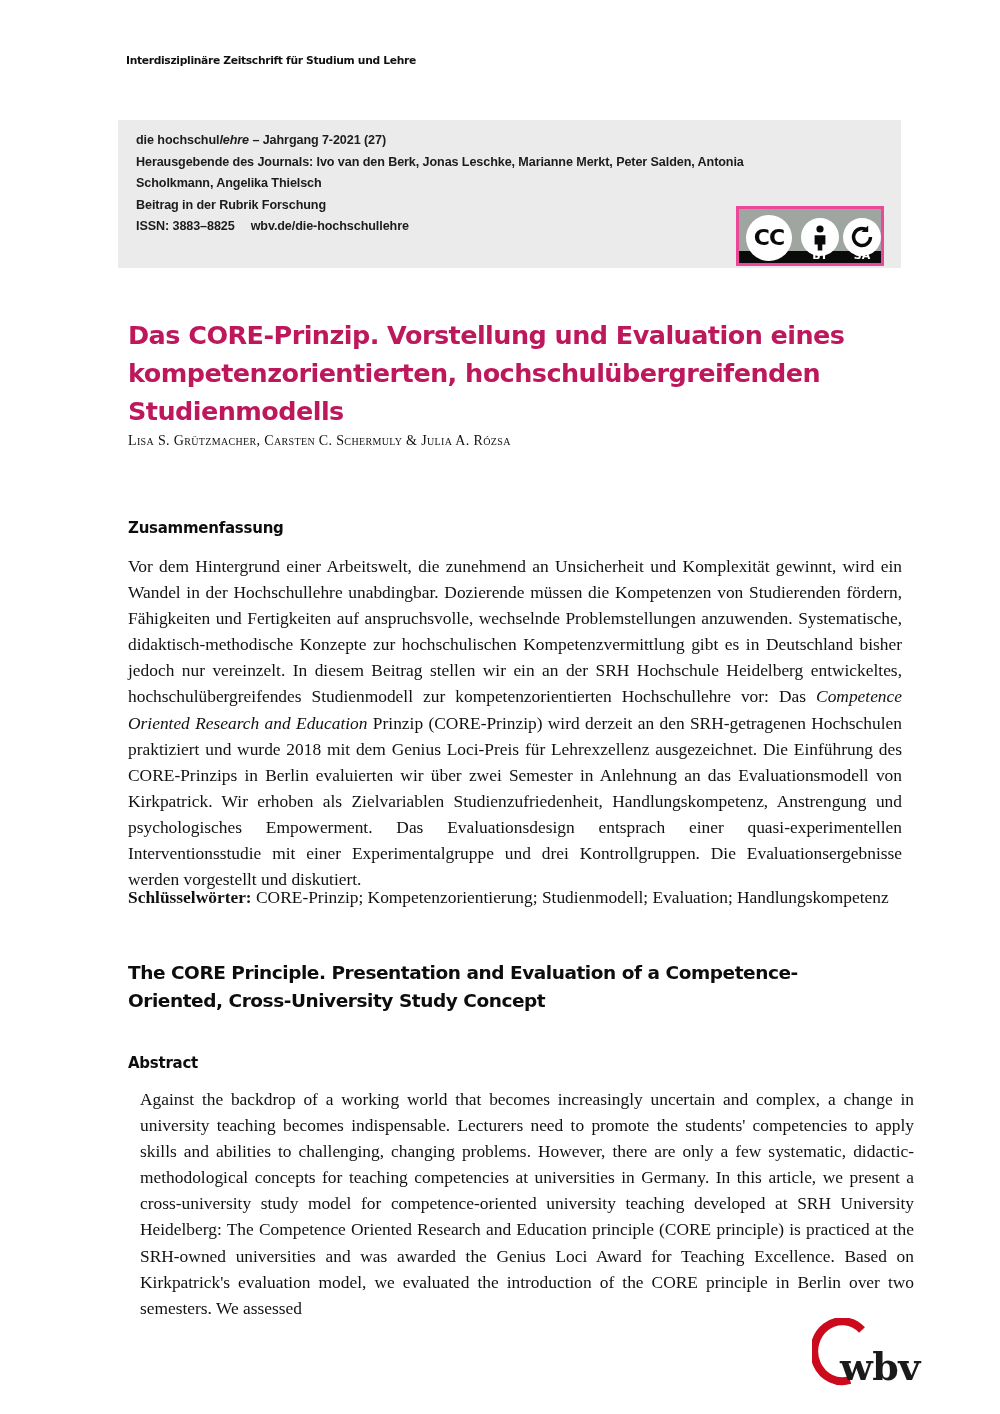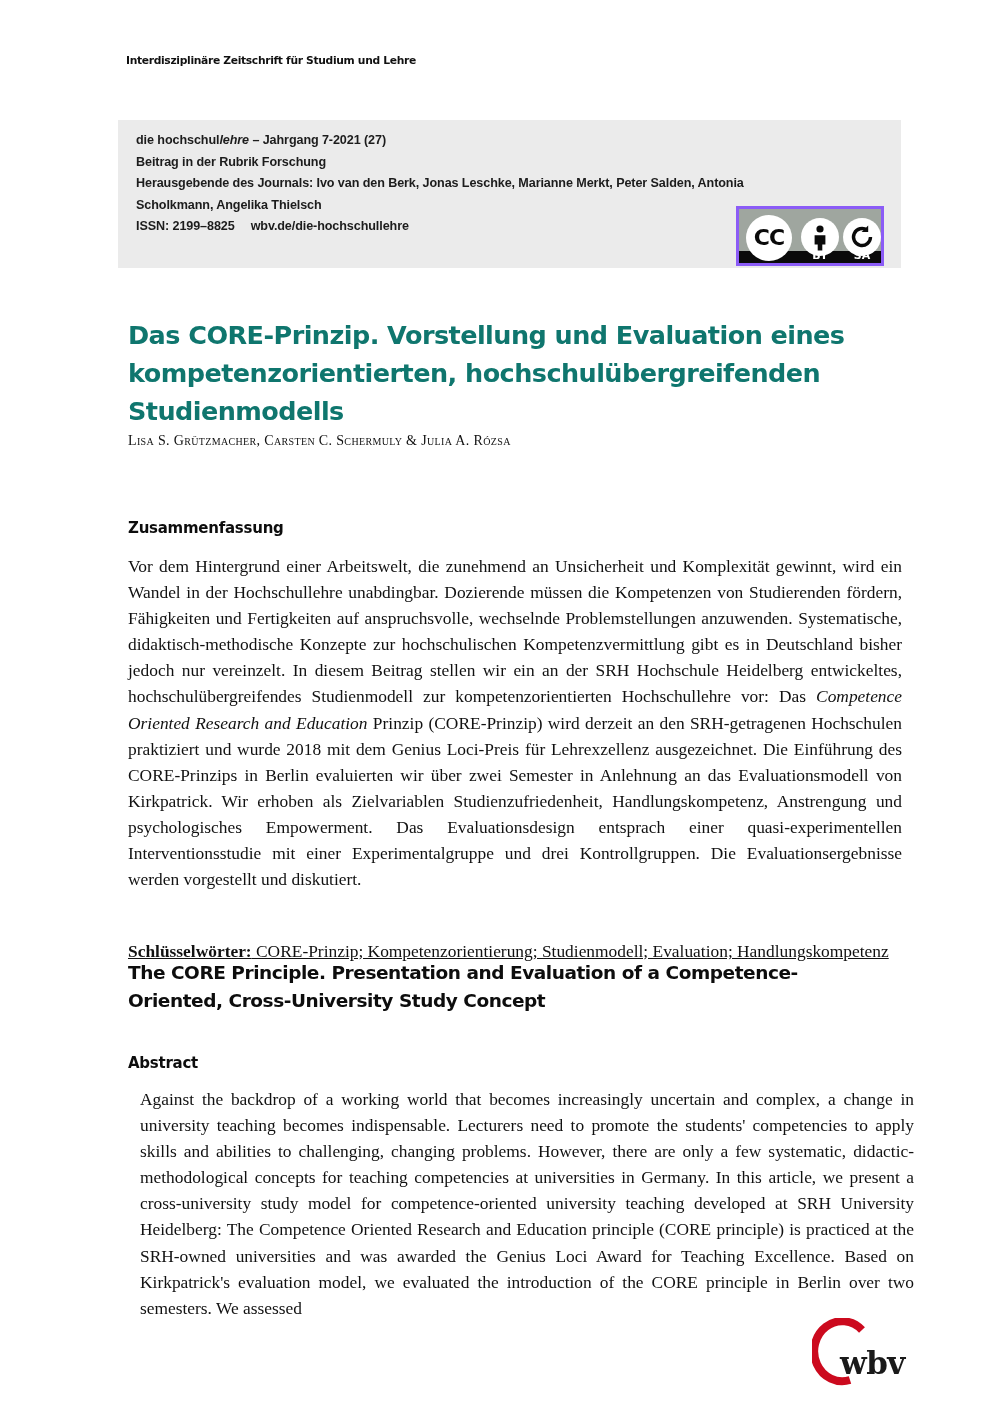--- a/index.html
+++ b/index.html
@@ -83,21 +83,21 @@
 
   
   .cc-badge {
     position: absolute;
     left: 618px;
     top: 86px;
     width: 148px;
     height: 60px;
     background: #ffffff;
     box-sizing: border-box;
-    border: 3px solid #8b5cf6;
+    border: 3px solid #ec4899;
   }
   .cc-inner {
     position: relative;
     width: 100%;
     height: 100%;
     background: #0a0a0a;
   }
   .cc-greyband {
     position: absolute;
     left: 0; top: 0;
@@ -142,21 +142,21 @@
   .doc-title {
     position: absolute;
     left: 128px;
     top: 299px;
     width: 720px;
     font-family: "DejaVu Sans", "Liberation Sans", sans-serif;
     font-size: 25.5px;
     font-weight: 700;
     line-height: 38px;
     letter-spacing: -0.55px;
-    color: #0f766e;
+    color: #be185d;
   }
   .doc-authors {
     position: absolute;
     left: 128px;
     top: 433px;
     width: 760px;
     font-family: "Liberation Serif", serif;
     font-size: 14px;
     font-variant: small-caps;
     letter-spacing: 0.35px;
@@ -196,21 +196,21 @@
     width: 774px;
     font-family: "Liberation Serif", serif;
     font-size: 17.4px;
     line-height: 26.1px;
     text-align: justify;
     text-justify: inter-word;
     color: #111111;
     hyphens: manual;
   }
   #abstract-de { top: 553px; }
-  #keywords-de { top: 938px; text-decoration: underline; }
+  #keywords-de { top: 884px; }
   #abstract-en { top: 1086px; margin-left: 12px; }
 
   .body-text em { font-style: italic; }
   .body-text b { font-weight: 700; }
 
   
   .wbv-logo {
     position: absolute;
     left: 812px;
     top: 1318px;
@@ -220,42 +220,42 @@
   .wbv-arc {
     position: absolute;
     left: 0;
     top: 0;
   }
   .wbv-word {
     position: absolute;
     left: 28px;
     top: 30px;
     font-family: "DejaVu Serif", "Liberation Serif", serif;
-    font-size: 31px;
+    font-size: 38px;
     font-weight: 700;
     letter-spacing: -0.5px;
     color: #1a1a1a;
     line-height: 1;
   }
 </style>
 </head>
 <body>
 
 <div class="page">
 
   <div class="masthead">
     <div class="masthead-sub">Interdisziplinäre Zeitschrift für Studium und Lehre</div>
   </div>
 
   <div class="meta-box">
     <div class="meta-lines">
       <div class="row"><span>die hochschul</span><em>lehre</em><span> – Jahrgang 7-2021 (27)</span></div>
+      <div class="row wrap">Herausgebende des Journals: Ivo van den Berk, Jonas Leschke, Marianne Merkt, Peter Salden, Antonia Scholkmann, Angelika Thielsch</div>
       <div class="row">Beitrag in der Rubrik Forschung</div>
-      <div class="row wrap">Herausgebende des Journals: Ivo van den Berk, Jonas Leschke, Marianne Merkt, Peter Salden, Antonia Scholkmann, Angelika Thielsch</div>
-      <div class="row"><span>ISSN: 2199–8825</span><span class="meta-inline-gap"></span><span>wbv.de/die-hochschullehre</span></div>
+      <div class="row"><span>ISSN: 3883–8825</span><span class="meta-inline-gap"></span><span>wbv.de/die-hochschullehre</span></div>
     </div>
 
     <div class="cc-badge">
       <div class="cc-inner">
         <div class="cc-greyband"></div>
 
         <div class="cc-circle main"></div>
         <div class="cc-glyph cc-text">CC</div>
 
         <div class="cc-circle by"></div>

